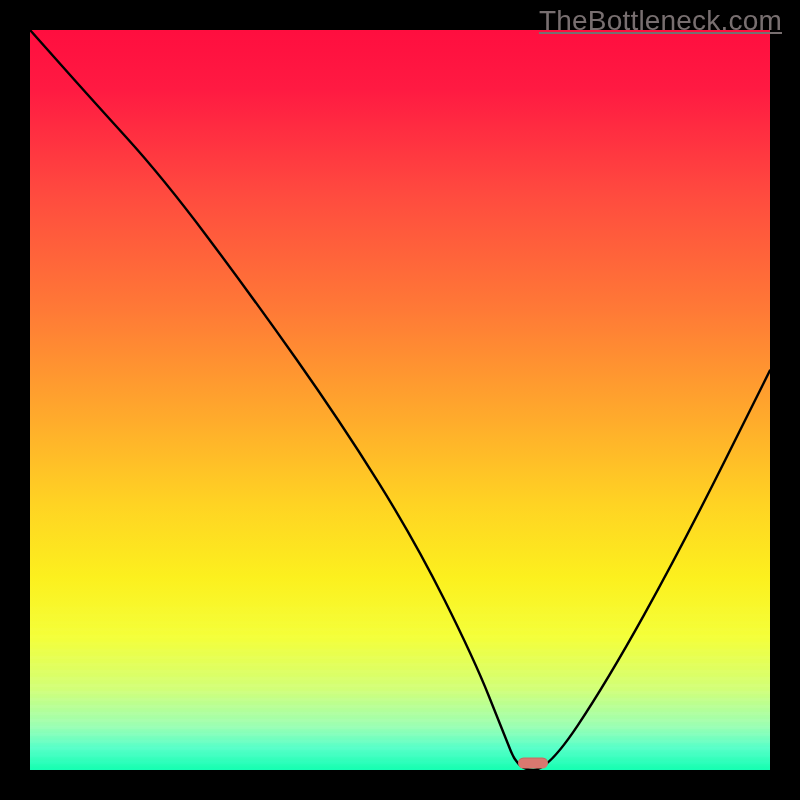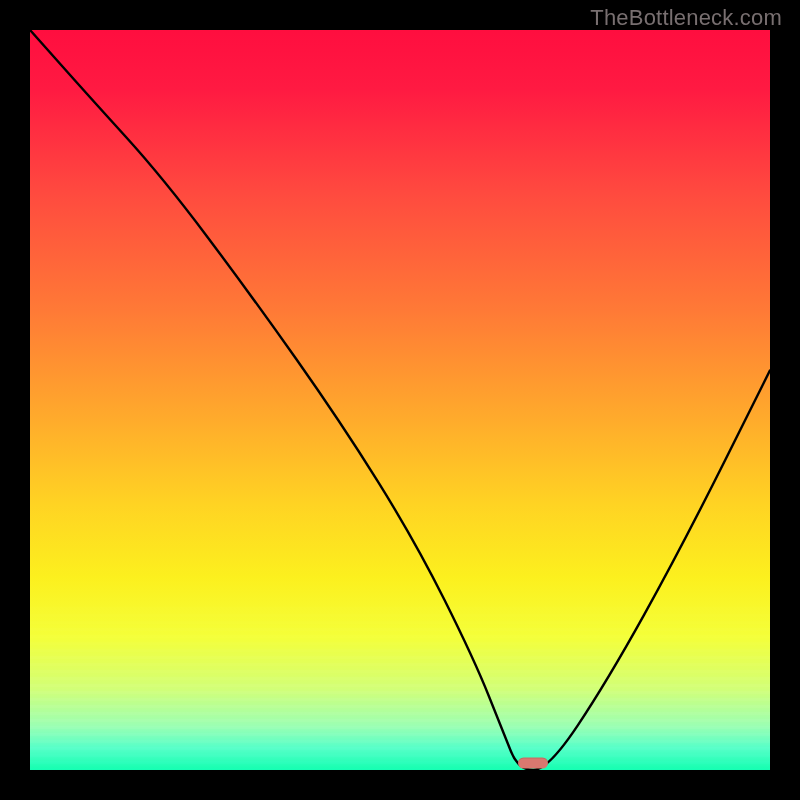--- a/index.html
+++ b/index.html
@@ -73,24 +73,25 @@
     background: #d9786f;
     
     box-shadow: inset 0 1px 0 rgba(0,0,0,0.12);
     transform: translate(-50%, -50%);
   }
   .watermark {
     position: absolute;
     top: 5px;
     right: 18px;
     color: #786f70;
-    font-size: 22px;
+    font-size: 28px;
     font-weight: 500;
     letter-spacing: 0.2px;
     user-select: none;
+    text-decoration: underline;
   }
 </style>
 </head>
 <body>
 
 <div class="figure">
 
   <div class="plot-area">
     <div class="gradient-bg"></div>
     <div class="banding"></div>

